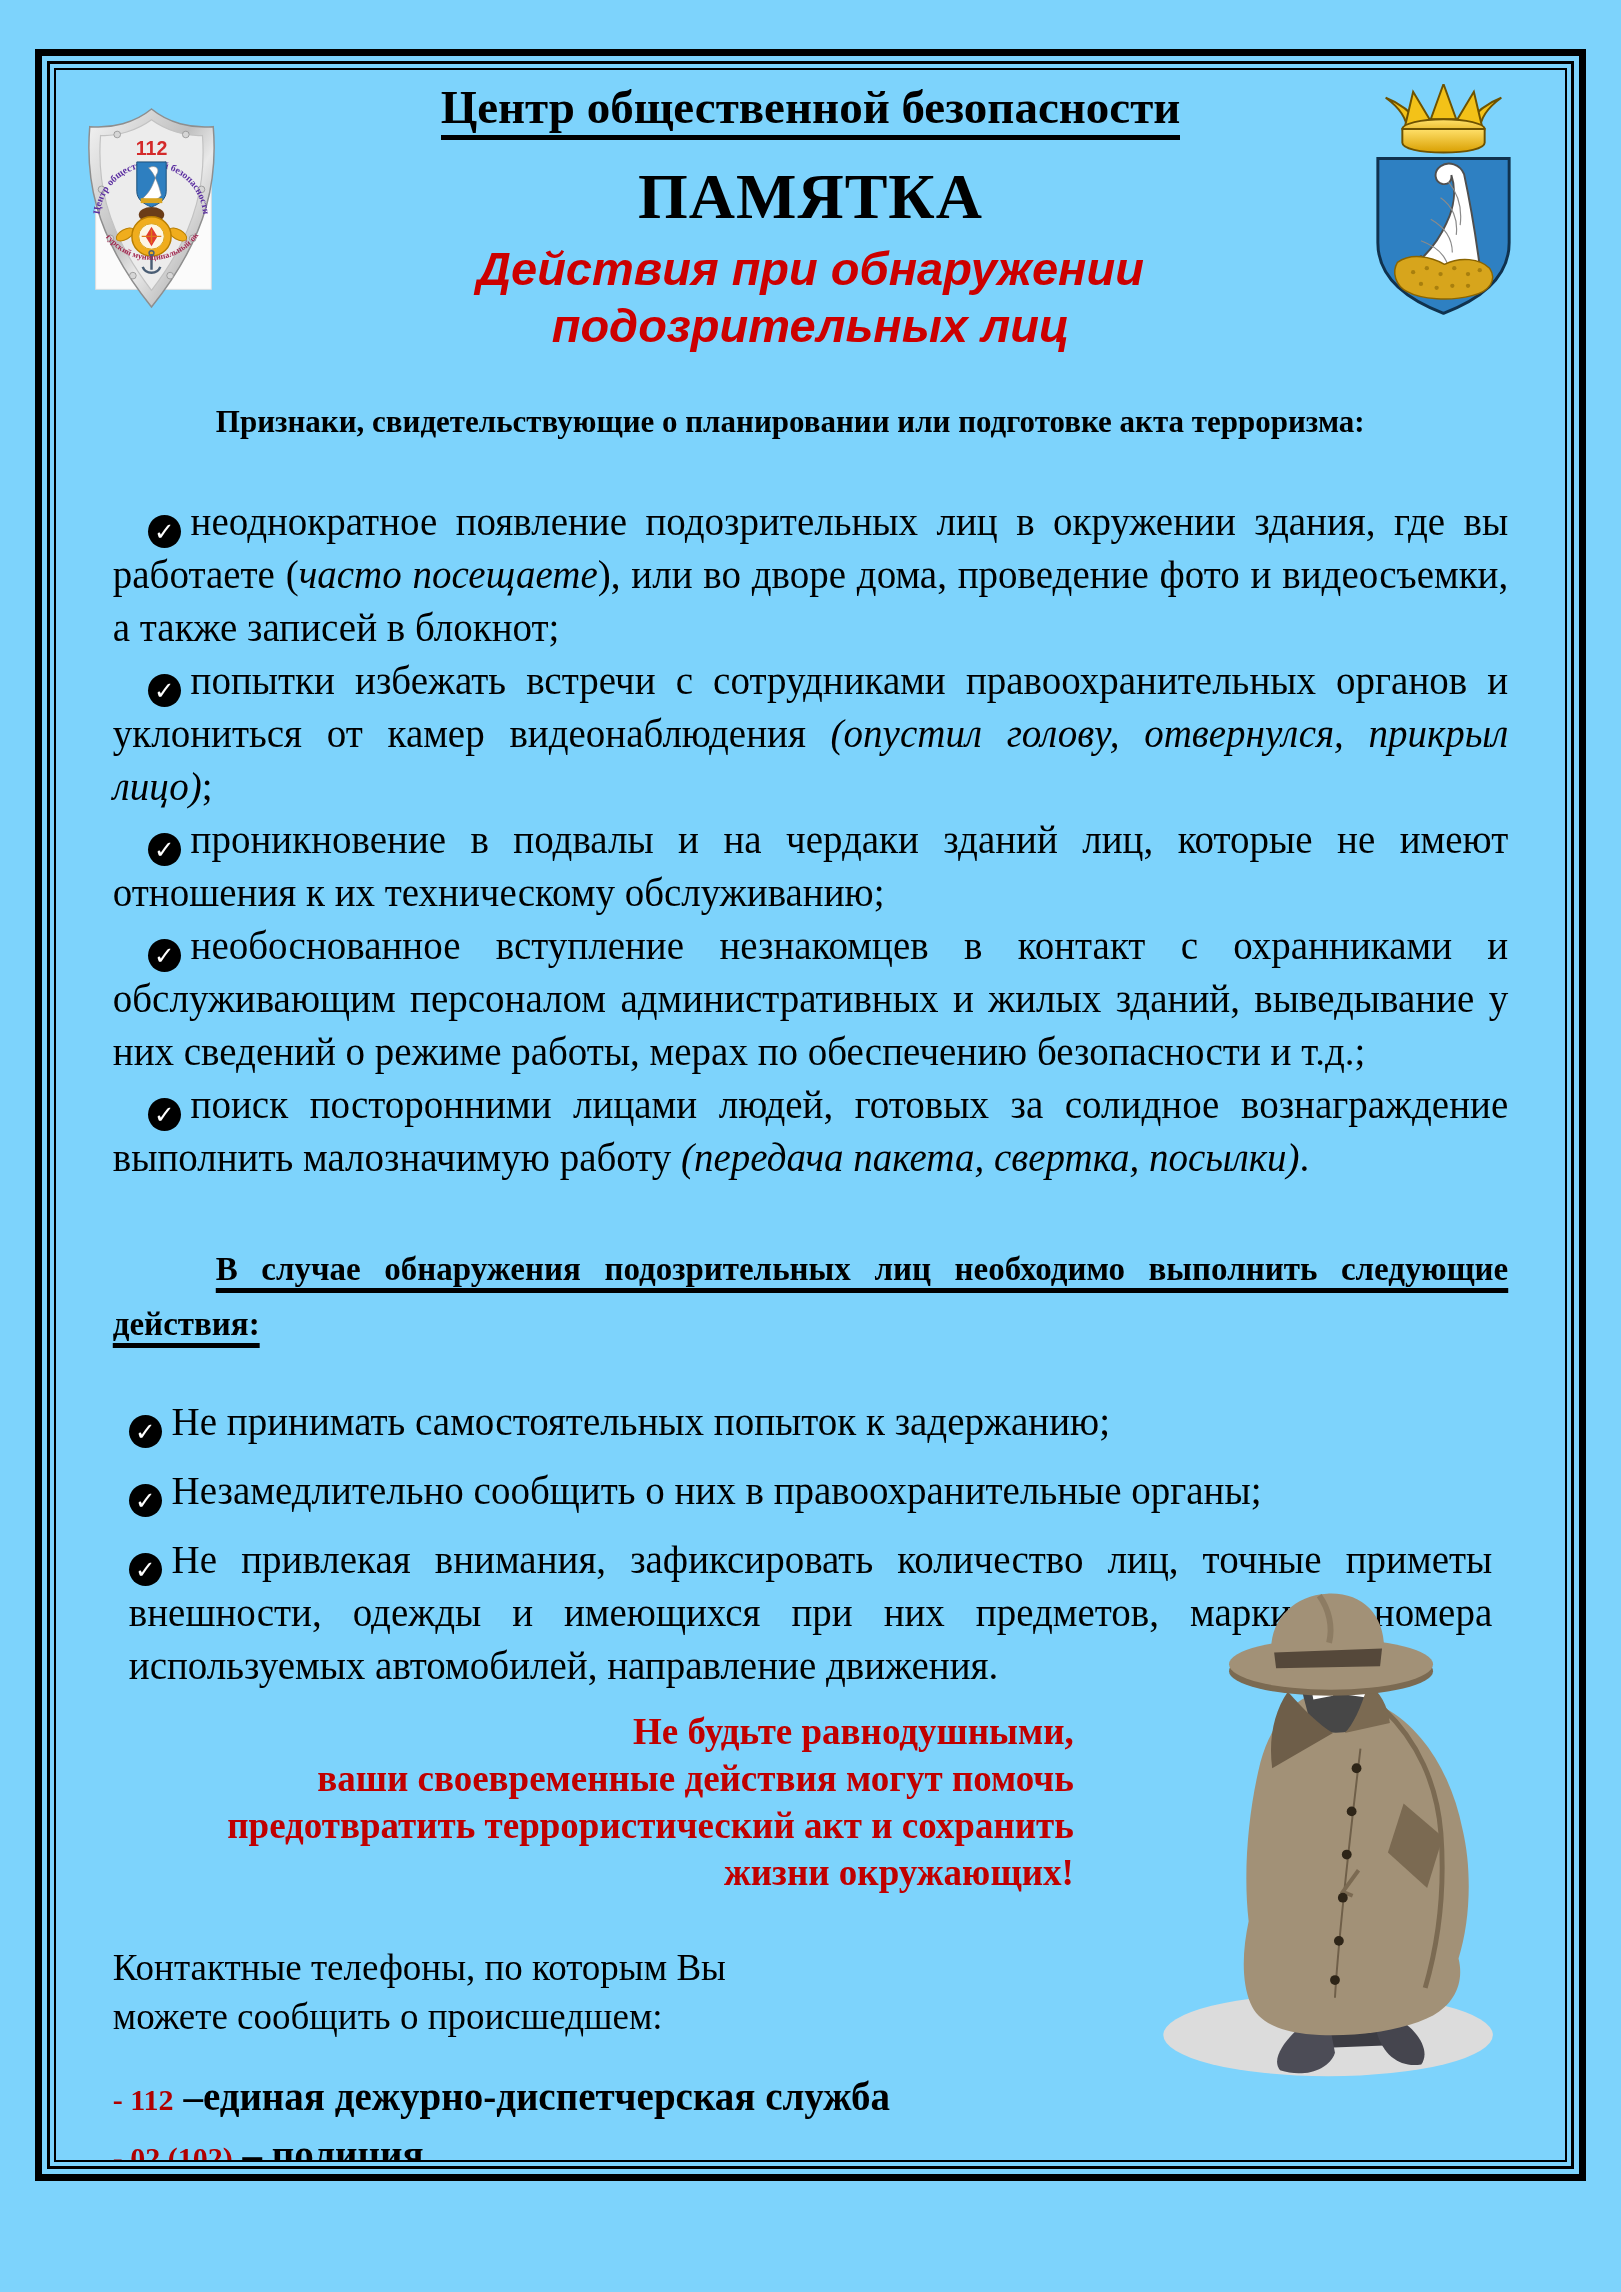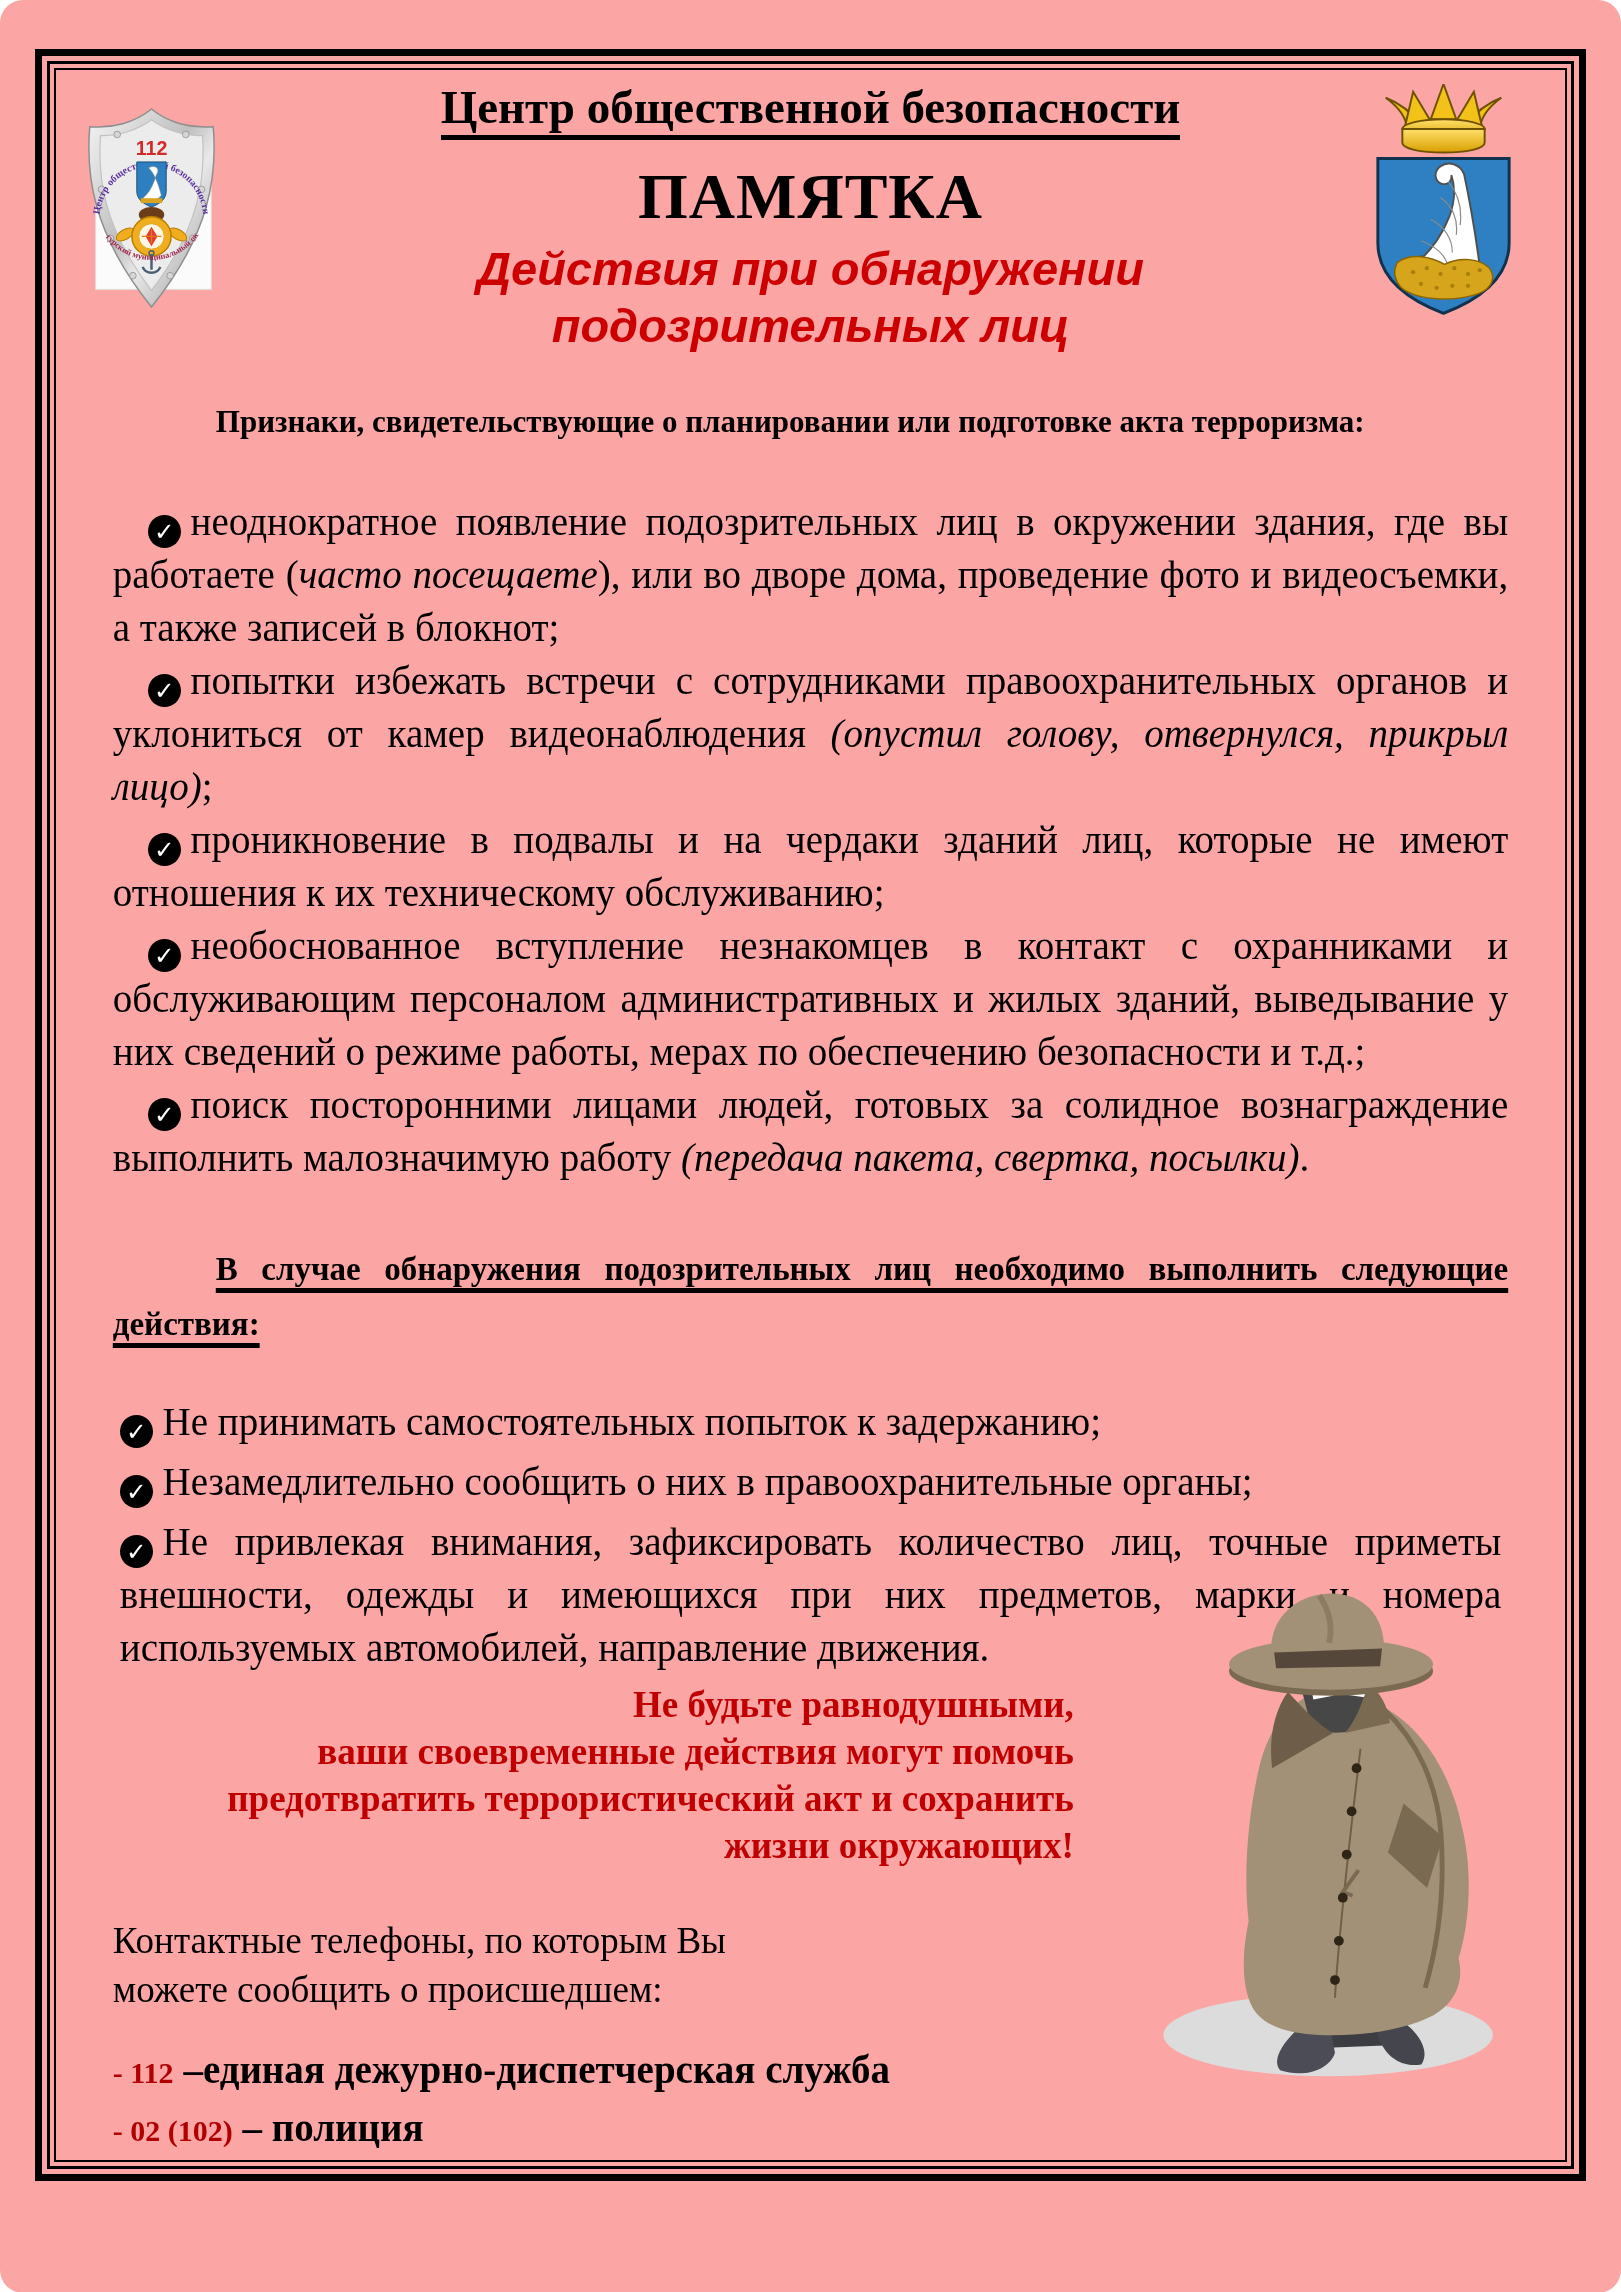--- a/index.html
+++ b/index.html
@@ -1,20 +1,19 @@
 <!DOCTYPE html>
 <html><head>
 <meta charset="utf-8">
 <style>
   html,body { margin:0; padding:0; background:#ffffff; }
   .page {
-    position:relative; width:1621px; height:2293px; background:#fca5a5;
+    position:relative; width:1621px; height:2293px; background:#7dd3fc;
     font-family:"Liberation Serif","DejaVu Serif",serif; color:#000;
     overflow:hidden;
-    border-radius:23px;
   }
   
   .frame  { position:absolute; left:35px; top:49px; width:1551px; height:2132px;
             border:7.8px solid #000; box-sizing:border-box; }
   .frame2 { position:absolute; left:4.9px; top:4.9px; right:4.9px; bottom:4.9px;
             border:3.9px solid #000; }
   .frame3 { position:absolute; left:3.9px; top:3.9px; right:3.9px; bottom:3.9px;
             border:2px solid #000; overflow:hidden; }
   .content { position:relative; padding:9.8px 57px 88px 57px; }
 
@@ -28,21 +27,21 @@
 
   
   .h1 { font-size:31px; font-weight:bold; line-height:53px; text-align:justify;
         text-indent:103px; margin:41px 0 0 0; }
   .h2 { font-size:33px; font-weight:bold; line-height:55px; text-align:justify;
         text-indent:103px; margin:58px 0 0 0;
         text-decoration:underline; text-decoration-thickness:4.9px; text-underline-offset:7.8px; }
   .list1 { margin-top:47px; }
   .list1 p { font-size:39px; line-height:53px; text-align:justify; text-indent:35px; margin:0; }
   .list2 { margin-top:43px; }
-  .list2 p { font-size:39px; line-height:53px; text-align:justify; text-indent:0; margin:7px; }
+  .list2 p { font-size:39px; line-height:53px; text-align:justify; text-indent:0; margin:16px; }
   .check { display:inline-block; width:33px; height:33px; background:#000; border-radius:50%;
            color:#fff; font-family:"DejaVu Sans",sans-serif; font-weight:bold;
            font-size:24.5px; line-height:33px; text-align:center; margin-right:9.8px;
            vertical-align:-4.9px; text-indent:0; }
   .check::before { content:"✓"; }
 
   .appeal { margin-top:5.9px; width:961px; text-align:right; color:#c00000;
             font-weight:bold; font-size:37px; line-height:47px; }
 
   .contacts { margin-top:47px; width:647px; font-weight:normal; font-size:37px; line-height:49px; }

